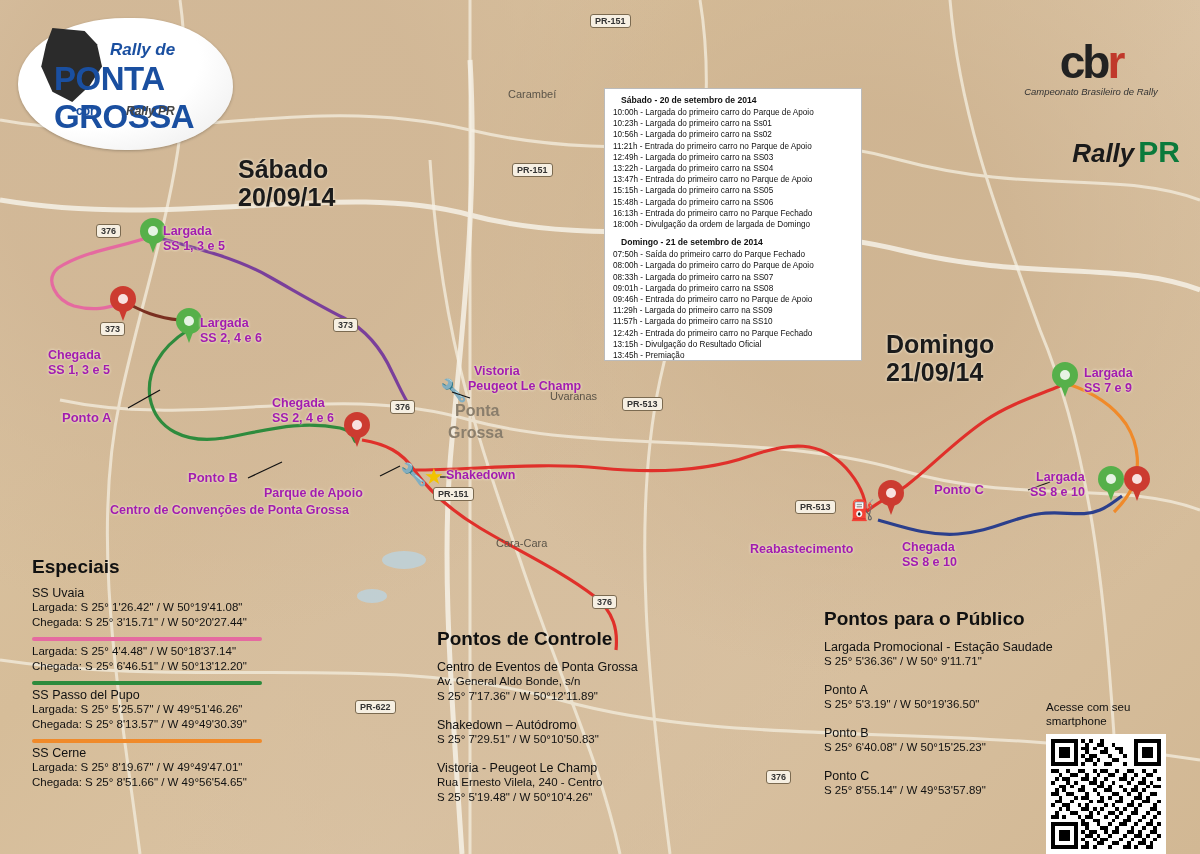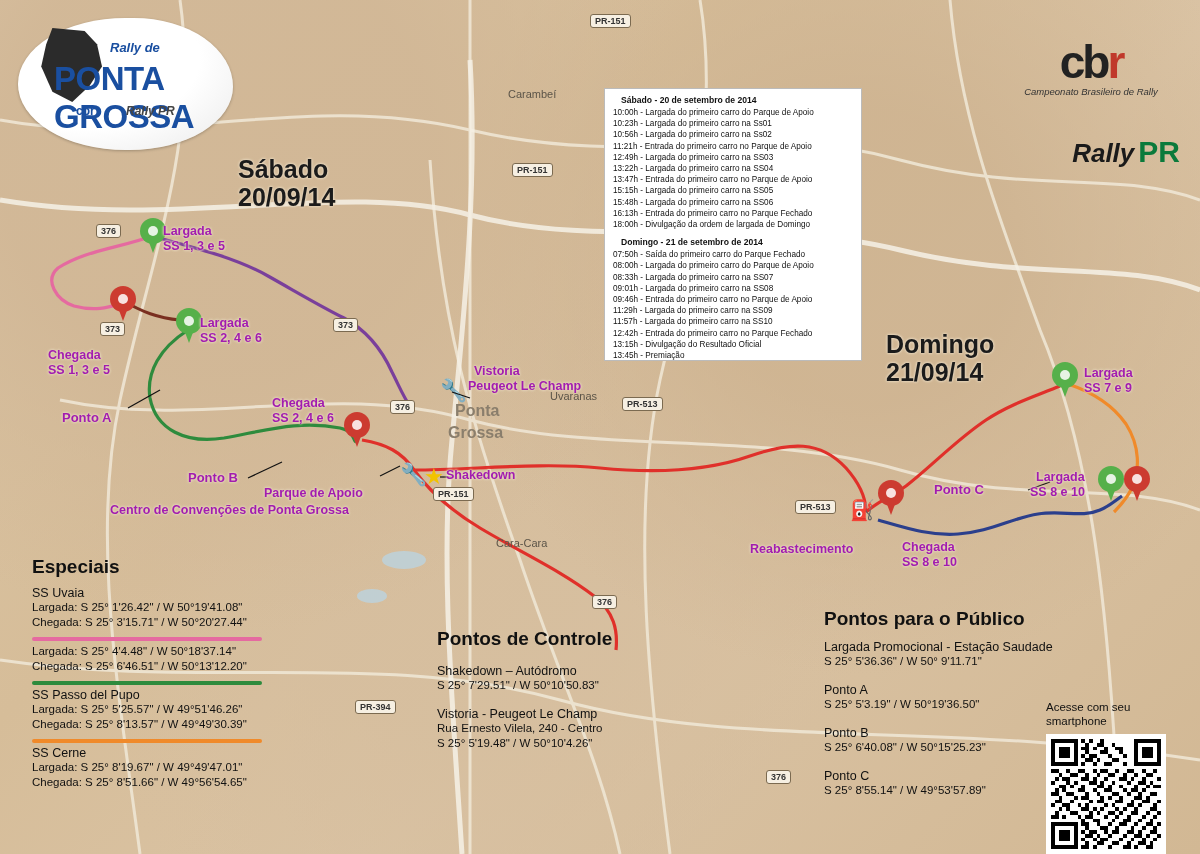--- a/index.html
+++ b/index.html
@@ -24,21 +24,21 @@
 
   
   #logo{position:absolute;left:18px;top:18px;width:215px;height:135px;}
   #logo .disc{position:absolute;left:0;top:0;width:215px;height:132px;
      background:radial-gradient(ellipse at 30% 30%,#ffffff 0 55%,#e9e9e9 100%);
      border-radius:50% 46% 48% 50%/50% 52% 48% 50%;
      box-shadow:0 1px 3px rgba(0,0,0,.25);}
   #logo .state{position:absolute;left:22px;top:10px;width:62px;height:74px;
      background:#2b2b2b;
      clip-path:polygon(20% 0,72% 4%,92% 22%,100% 52%,80% 78%,52% 100%,20% 86%,2% 52%,10% 22%);}
-  #logo .t1{position:absolute;left:92px;top:22px;font-size:13px;font-weight:bold;color:#1a4fa0;font-style:italic;}
+  #logo .t1{position:absolute;left:92px;top:22px;font-size:17px;font-weight:bold;color:#1a4fa0;font-style:italic;}
   #logo .t2{position:absolute;left:36px;top:42px;font-size:33px;font-weight:bold;color:#1a4fa0;letter-spacing:-.5px;}
   #logo .mini{position:absolute;left:58px;top:86px;font-size:12px;color:#1a4fa0;font-weight:bold;}
   #logo .mini2{position:absolute;left:108px;top:86px;font-size:12px;color:#444;font-weight:bold;font-style:italic;}
 
   
   #cbr{position:absolute;right:24px;top:40px;width:170px;text-align:center;}
   #cbr .word{font-size:46px;font-weight:bold;color:#222;letter-spacing:-3px;line-height:44px;}
   #cbr .word .r{color:#c0392b;}
   #cbr .sub{font-size:9.5px;color:#333;font-style:italic;margin-top:2px;}
   #rallypr{position:absolute;right:20px;top:135px;width:180px;text-align:right;}
@@ -196,21 +196,21 @@
 <div class="shieldLbl" style="left:590px;top:14px">PR-151</div>
 <div class="shieldLbl" style="left:512px;top:163px">PR-151</div>
 <div class="shieldLbl" style="left:96px;top:224px">376</div>
 <div class="shieldLbl" style="left:100px;top:322px">373</div>
 <div class="shieldLbl" style="left:333px;top:318px">373</div>
 <div class="shieldLbl" style="left:390px;top:400px">376</div>
 <div class="shieldLbl" style="left:622px;top:397px">PR-513</div>
 <div class="shieldLbl" style="left:433px;top:487px">PR-151</div>
 <div class="shieldLbl" style="left:795px;top:500px">PR-513</div>
 <div class="shieldLbl" style="left:592px;top:595px">376</div>
-<div class="shieldLbl" style="left:355px;top:700px">PR-394</div>
+<div class="shieldLbl" style="left:355px;top:700px">PR-622</div>
 <div class="shieldLbl" style="left:766px;top:770px">376</div>
 
 <div class="pin green" style="left:140px;top:218px">
   <div class="body"></div>
     <div class="tip"></div>
     <div class="hole"></div>
   </div>
 <div class="pin red" style="left:110px;top:286px">
   <div class="body"></div>
     <div class="tip"></div>
@@ -322,20 +322,25 @@
   <div>
     <div class="itemTitle">SS Cerne</div>
     <div class="itemLine">Largada: S 25° 8'19.67" / W 49°49'47.01"</div>
     <div class="itemLine">Chegada: S 25° 8'51.66" / W 49°56'54.65"</div>
   </div>
 </div>
 
 <div id="pcontrole">
   <div class="secTitle">Pontos de Controle</div>
 
+  <div style="margin-top:10px">
+    <div class="itemTitle">Centro de Eventos de Ponta Grossa</div>
+    <div class="itemLine">Av. General Aldo Bonde, s/n</div>
+    <div class="itemLine">S  25° 7'17.36" / W  50°12'11.89"</div>
+  </div>
 
   <div style="margin-top:14px">
     <div class="itemTitle">Shakedown – Autódromo</div>
     <div class="itemLine">S  25° 7'29.51" / W 50°10'50.83"</div>
   </div>
 
   <div style="margin-top:14px">
     <div class="itemTitle">Vistoria - Peugeot Le Champ</div>
     <div class="itemLine">Rua Ernesto Vilela, 240 - Centro</div>
     <div class="itemLine">S 25° 5'19.48" / W 50°10'4.26"</div>

